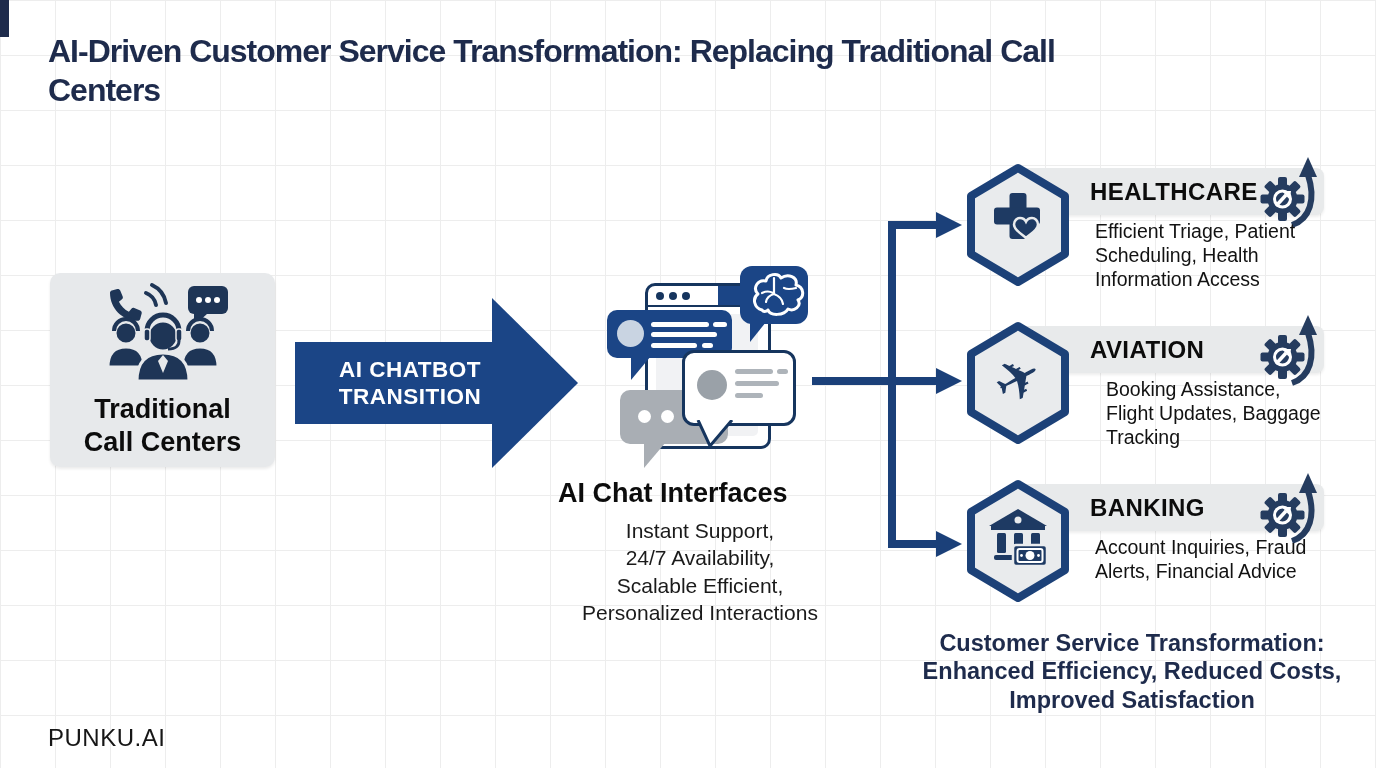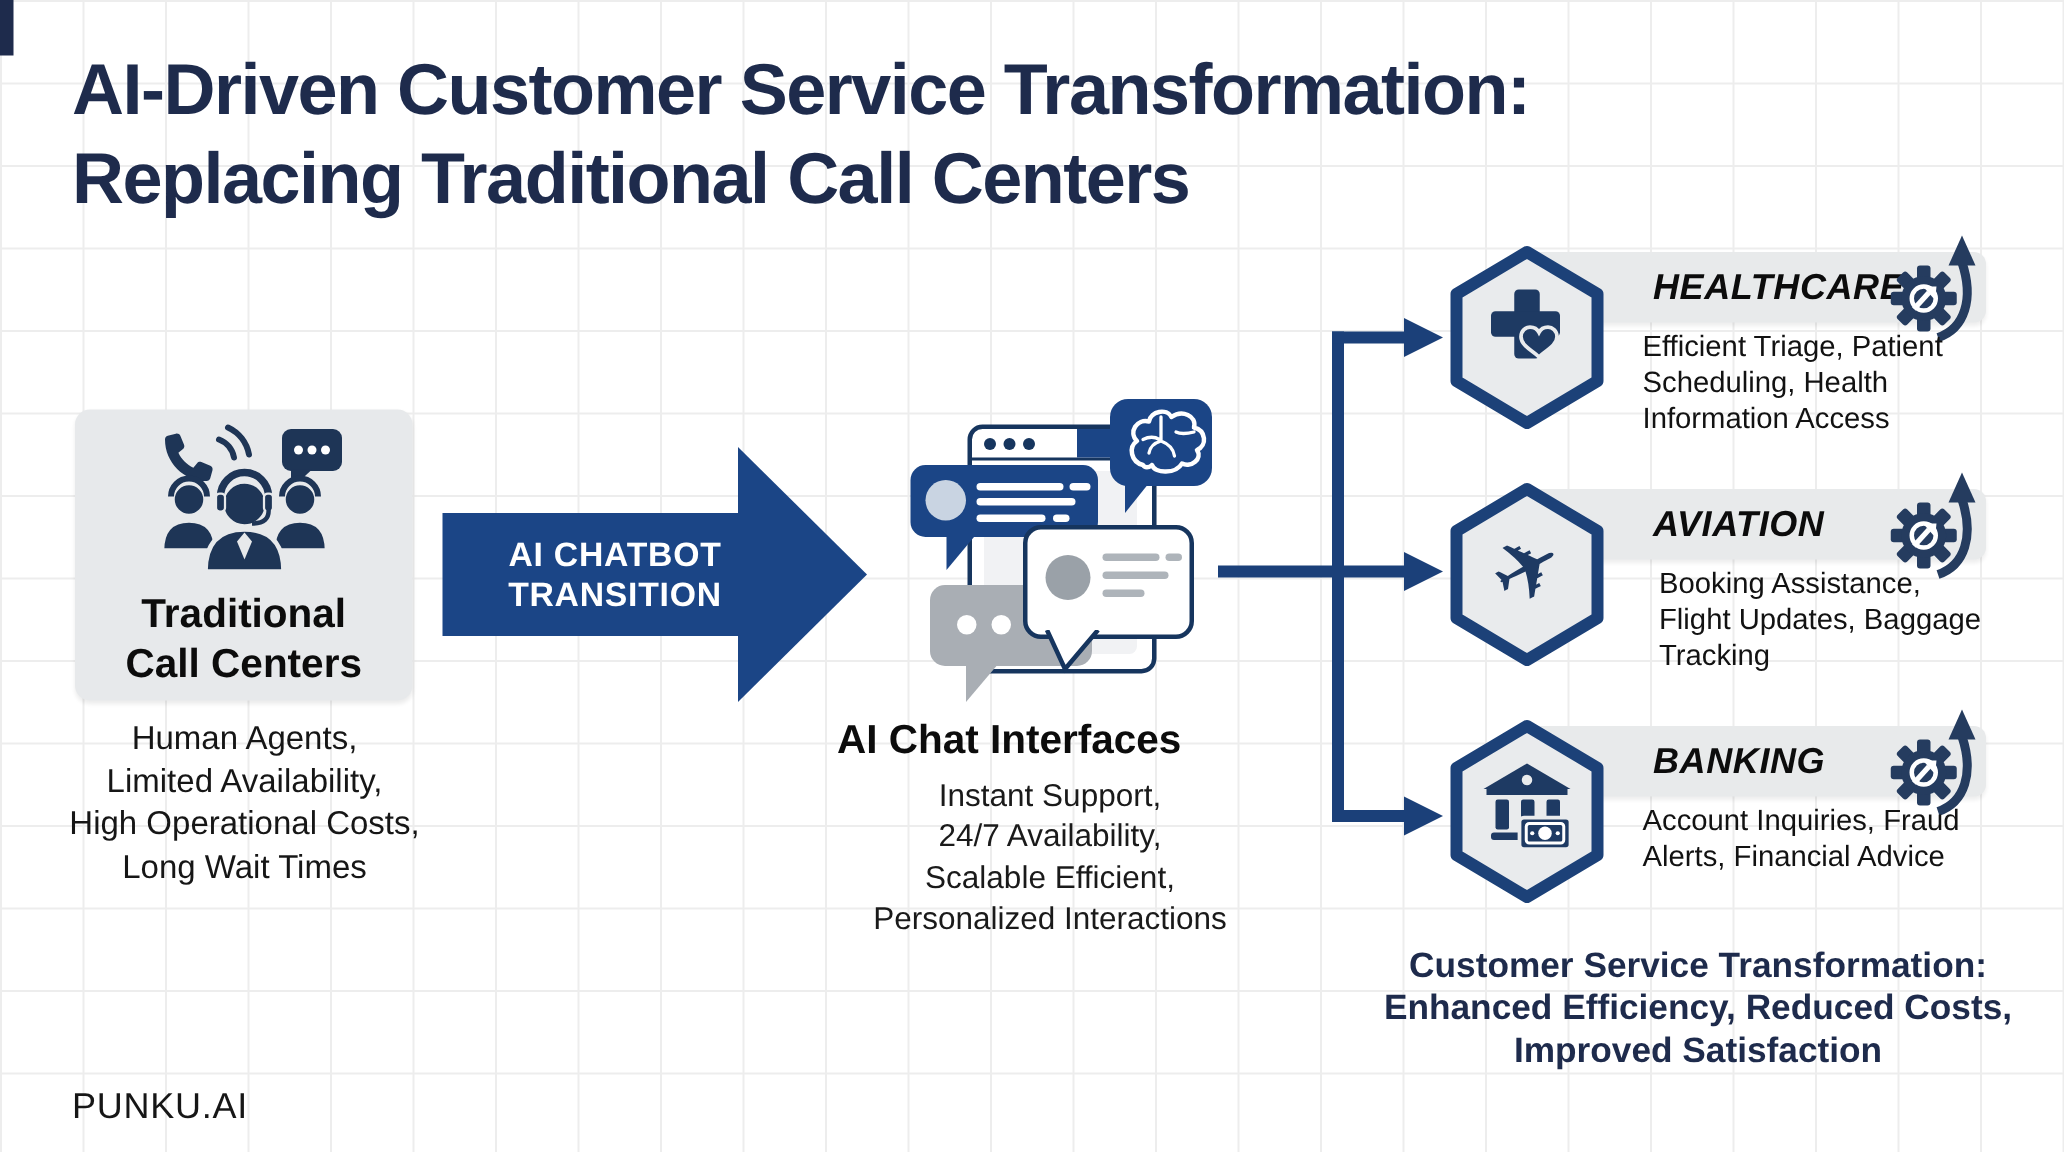--- a/index.html
+++ b/index.html
@@ -7,21 +7,21 @@
     position:relative;width:1376px;height:768px;overflow:hidden;
     background-color:#ffffff;
     background-image:linear-gradient(#ededed 1px, transparent 1px),
                      linear-gradient(90deg,#ededed 1px, transparent 1px);
     background-size:55px 55px;
     font-family:"Liberation Sans", sans-serif;
     color:#141414;
   }
   .abs{position:absolute;}
   
-  .title{left:48px;top:32px;width:1060px;font-size:48px;font-weight:bold;
+  .title{left:48px;top:32px;width:1060px;font-size:32px;font-weight:bold;
          color:#1e2b4c;line-height:1.22;letter-spacing:-1px;}
   .corner-mark{left:0;top:0;width:9px;height:37px;background:#1e2b4c;}
   
   .trad-box{left:50px;top:273px;width:225px;height:194px;background:#e7e9eb;
             border-radius:10px;box-shadow:0 2px 3px rgba(0,0,0,.08);}
   .trad-icon{left:38px;top:8px;}
   .trad-label{left:0;top:120px;width:225px;text-align:center;font-size:27px;
               font-weight:bold;color:#0c0c0c;line-height:1.22;}
   .trad-details{left:30px;top:478px;width:266px;text-align:center;font-size:22px;
                 color:#161616;line-height:1.3;}
@@ -66,22 +66,22 @@
   .conn-b-mid{left:896px;top:377px;width:42px;height:8px;}
   .conn-b-bot{left:888px;top:540px;width:50px;height:8px;}
   .conn-arrow{width:0;height:0;border-top:13px solid transparent;border-bottom:13px solid transparent;
       border-left:26px solid #1b4079;}
   .ca-top{left:936px;top:212px;} .ca-mid{left:936px;top:368px;} .ca-bot{left:936px;top:531px;}
   
   .sector{width:365px;height:130px;}
   .sec-health{left:962px;top:167px;} .sec-avia{left:962px;top:325px;} .sec-bank{left:962px;top:483px;}
   .sector .bar{position:absolute;left:50px;top:1px;width:312px;height:47px;background:#e8eaeb;
       border-radius:8px;box-shadow:0 2px 3px rgba(0,0,0,.07);}
-  .sector .name{position:absolute;left:140px;top:1px;height:47px;line-height:47px;
-      font-size:24px;font-weight:bold;color:#0c0c0c;letter-spacing:.4px;font-style:italic;}
+  .sector .name{position:absolute;left:128px;top:1px;height:47px;line-height:47px;
+      font-size:24px;font-weight:bold;color:#0c0c0c;letter-spacing:.4px;}
   .sector .hex{position:absolute;left:0;top:-4px;}
   .sector .gear{position:absolute;left:294px;top:-16px;}
   .sector .desc{position:absolute;left:133px;top:53px;font-size:19.5px;color:#121212;line-height:1.22;}
   .desc-health{width:213px;} .desc-avia{width:224px;margin-left:11px;} .desc-bank{width:240px;}
   
   .summary{left:902px;top:629px;width:460px;text-align:center;font-size:23.5px;
       font-weight:bold;color:#1e2b4c;line-height:1.21;}
   .brand{left:48px;top:724px;font-size:24px;color:#161616;letter-spacing:.5px;}
   .plane-glyph{position:absolute;left:16px;top:22px;width:80px;text-align:center;
       font-size:56px;color:#1e3a63;transform:rotate(-28deg);}
@@ -130,26 +130,20 @@
         <rect x="56" y="48" width="6" height="12" rx="2.5" fill="#1e3556" stroke="#e7e9eb" stroke-width="1.5"></rect>
         <rect x="88" y="48" width="6" height="12" rx="2.5" fill="#1e3556" stroke="#e7e9eb" stroke-width="1.5"></rect>
         <path d="M91 58 Q92 68 80 68" stroke="#1e3556" stroke-width="3" fill="none"></path>
         <polygon points="75,74 70,80 75,92 80,80" fill="#e7e9eb"></polygon>
       </g>
     </svg>
     <div class="abs trad-label">
       <div>Traditional</div>
       <div>Call Centers</div>
     </div>
-  </div>
-  <div class="abs trad-details">
-    <div>Human Agents,</div>
-    <div>Limited Availability,</div>
-    <div>High Operational Costs,</div>
-    <div>Long Wait Times</div>
   </div>
 
   <div class="abs big-arrow">
     <div class="body"></div>
     <div class="head"></div>
     <div class="label">
       <div>AI CHATBOT</div>
       <div>TRANSITION</div>
     </div>
   </div>

